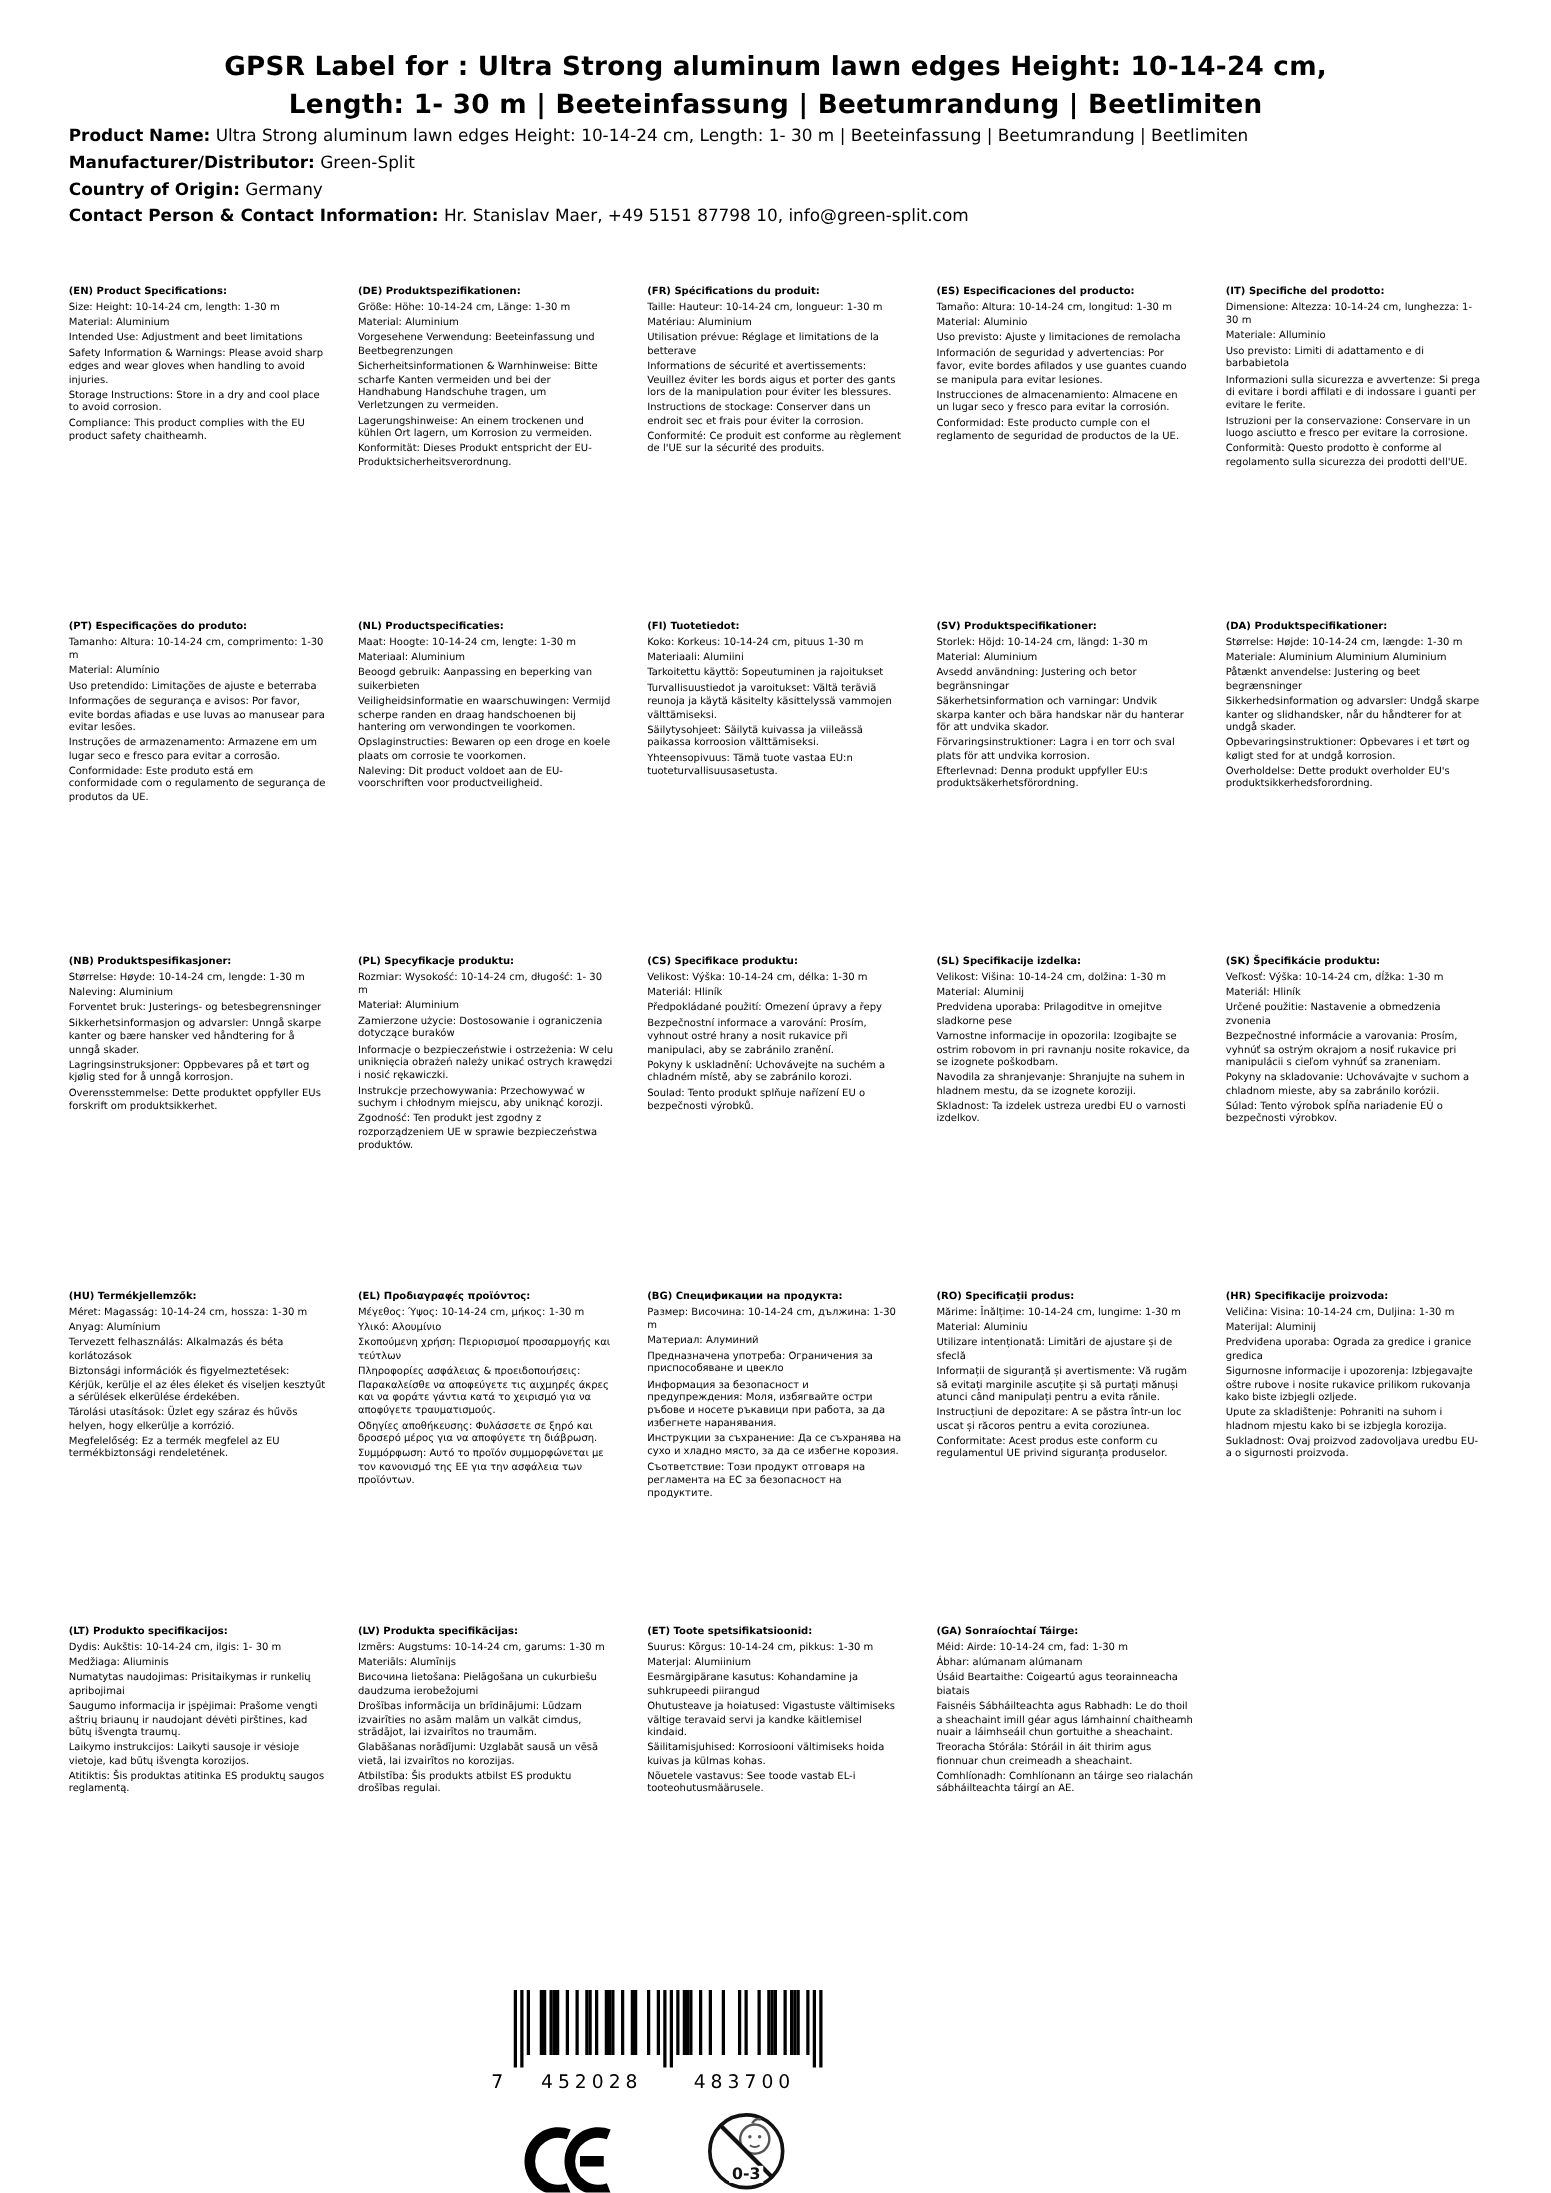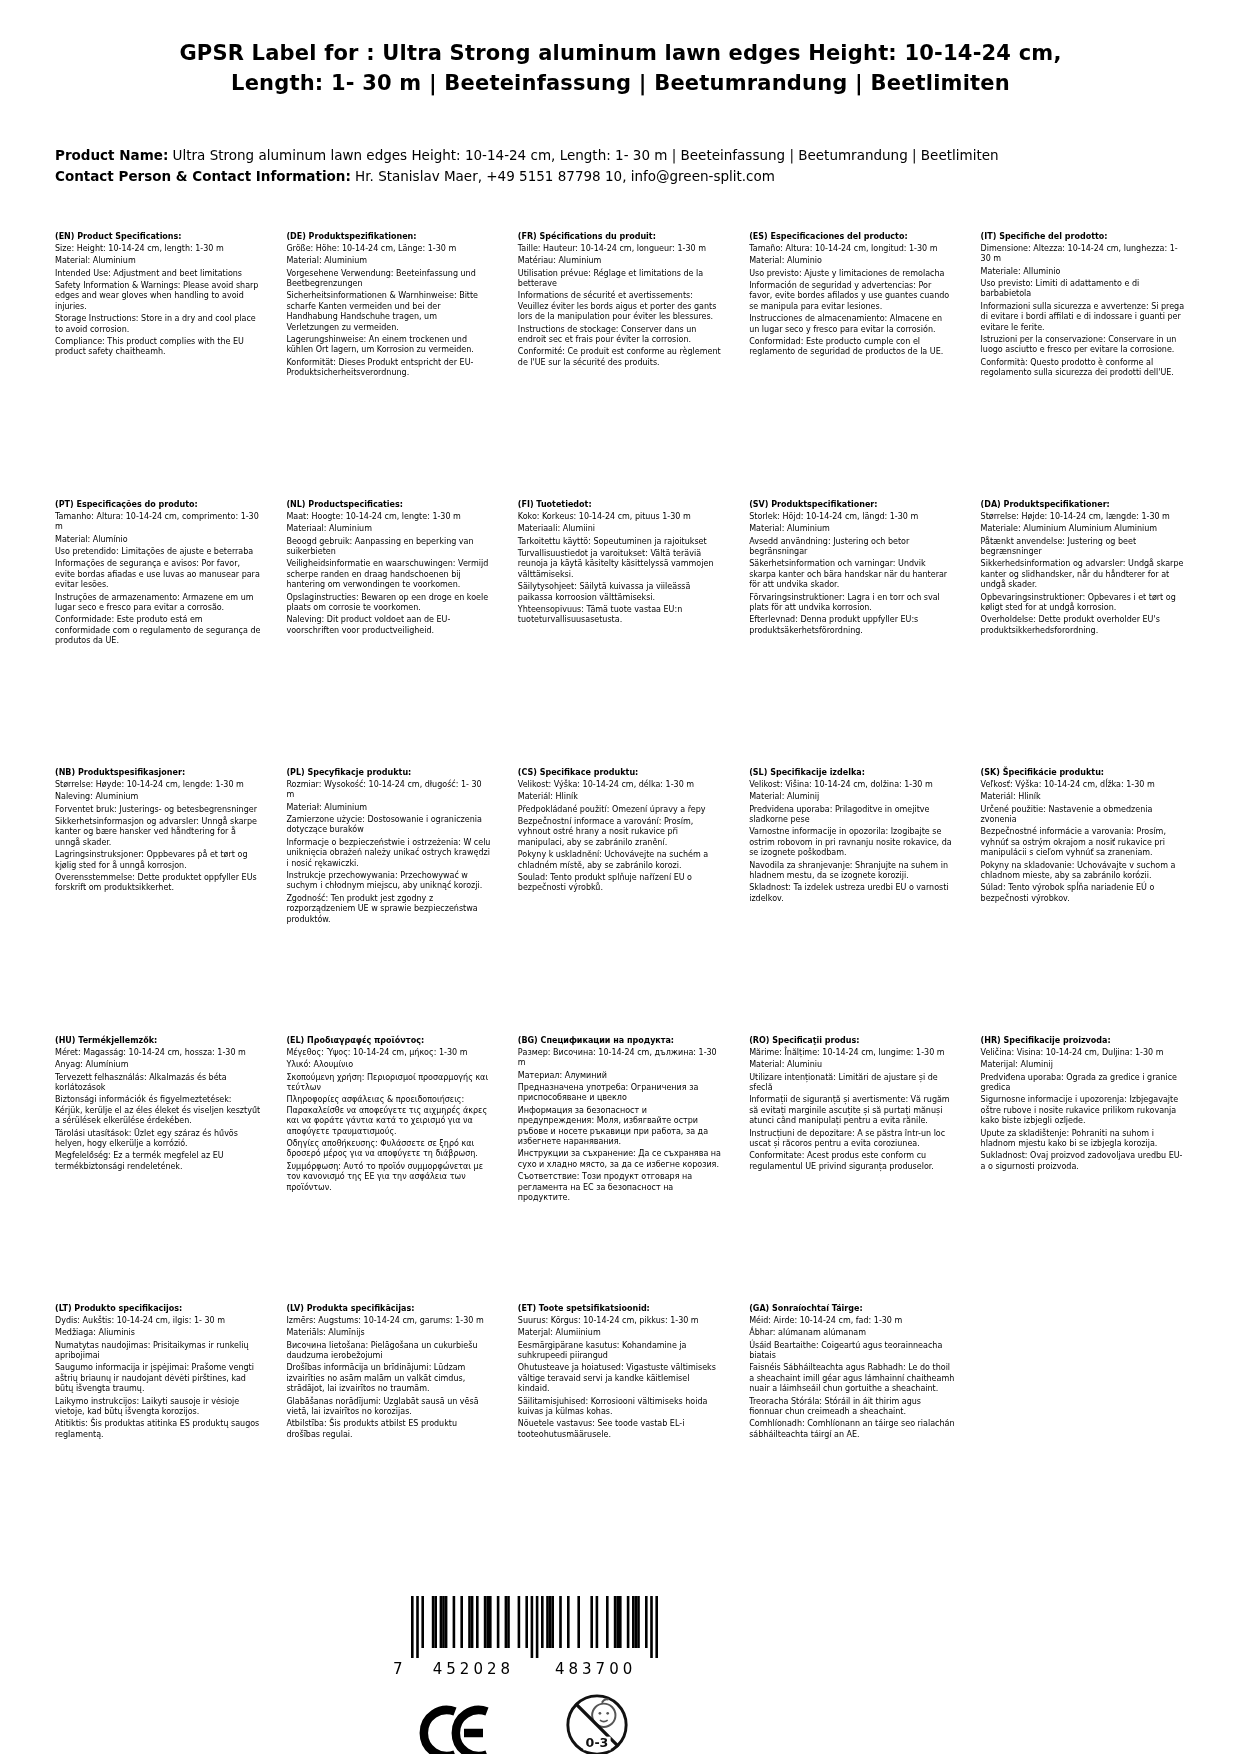--- a/index.html
+++ b/index.html
@@ -1,19 +1,19 @@
 <!DOCTYPE html>
 <html><head>
 <meta charset="utf-8">
 <style>
   html,body{margin:0;padding:0;background:#fff;}
   body{width:1241px;height:1754px;overflow:hidden;font-family:"DejaVu Sans","Liberation Sans",sans-serif;color:#000;}
   .page{box-sizing:border-box;width:1241px;height:1660px;padding:38px 55px 0 55px;}
   .title{font-size:21px;font-weight:bold;text-align:center;line-height:1.45;max-width:960px;margin:0 auto;letter-spacing:.2px;}
-  .product-info{margin-top:46px;font-size:13.5px;line-height:1.58;}
+  .product-info{font-size:13.5px;line-height:1.58;}
   .pi-row{margin:0;}
   .pi-label{font-weight:bold;}
   .pi-value{font-weight:normal;}
   .lang-grid{display:grid;grid-template-columns:repeat(5,1fr);column-gap:26px;grid-auto-rows:minmax(268px,auto);margin-top:44px;}
   .lang-block{font-size:8px;line-height:1.3;word-wrap:break-word;}
   .lang-heading{font-weight:bold;margin:0 0 2px 0;}
   .lang-item{margin:0 0 2px 0;}
   .barcode-wrap{margin-top:22px;margin-left:330px;width:300px;}
   .barcode-wrap svg{display:block;}
   .barcode-digits{font-family:"DejaVu Sans","Liberation Sans",sans-serif;}
@@ -22,20 +22,22 @@
 </style>
 </head>
 <body>
 
 <div class="page">
 
   <h1 class="title">GPSR Label for : Ultra Strong aluminum lawn edges Height: 10-14-24 cm, Length: 1- 30 m | Beeteinfassung | Beetumrandung | Beetlimiten</h1>
 
   <div class="product-info">
       <p class="pi-row"><span class="pi-label">Product Name:</span>  <span class="pi-value">Ultra Strong aluminum lawn edges Height: 10-14-24 cm, Length: 1- 30 m | Beeteinfassung | Beetumrandung | Beetlimiten</span></p>
+      <p class="pi-row"><span class="pi-label">Manufacturer/Distributor:</span>  <span class="pi-value">Green-Split</span></p>
+      <p class="pi-row"><span class="pi-label">Country of Origin:</span>  <span class="pi-value">Germany</span></p>
       <p class="pi-row"><span class="pi-label">Contact Person &amp; Contact Information:</span>  <span class="pi-value">Hr. Stanislav Maer, +49 5151 87798 10, info@green-split.com</span></p>
     </div>
 
   <div class="lang-grid">
       <div class="lang-block">
         <div class="lang-heading">(EN) Product Specifications:</div>
         <p class="lang-item">Size: Height: 10-14-24 cm, length: 1-30 m</p>
         <p class="lang-item">Material: Aluminium</p>
         <p class="lang-item">Intended Use: Adjustment and beet limitations</p>
         <p class="lang-item">Safety Information &amp; Warnings: Please avoid sharp edges and wear gloves when handling to avoid injuries.</p>

